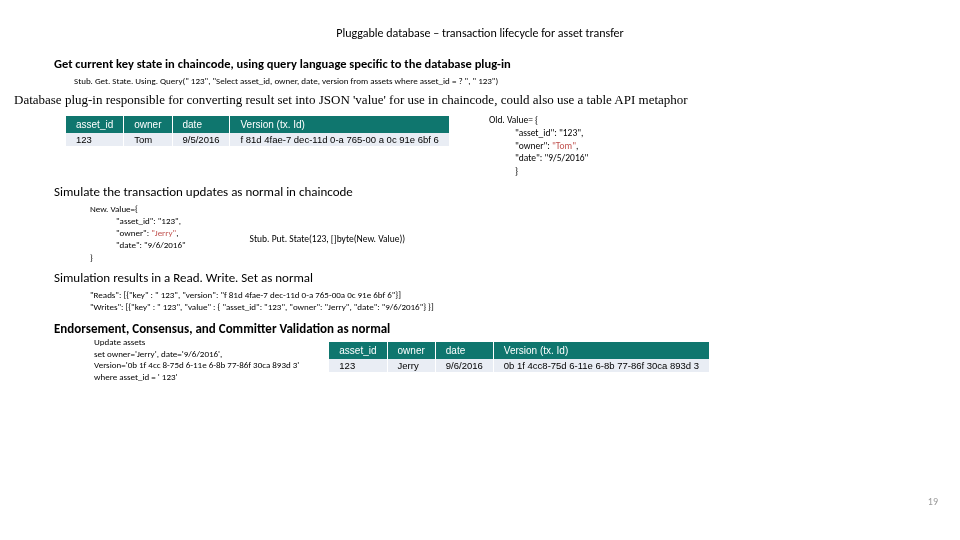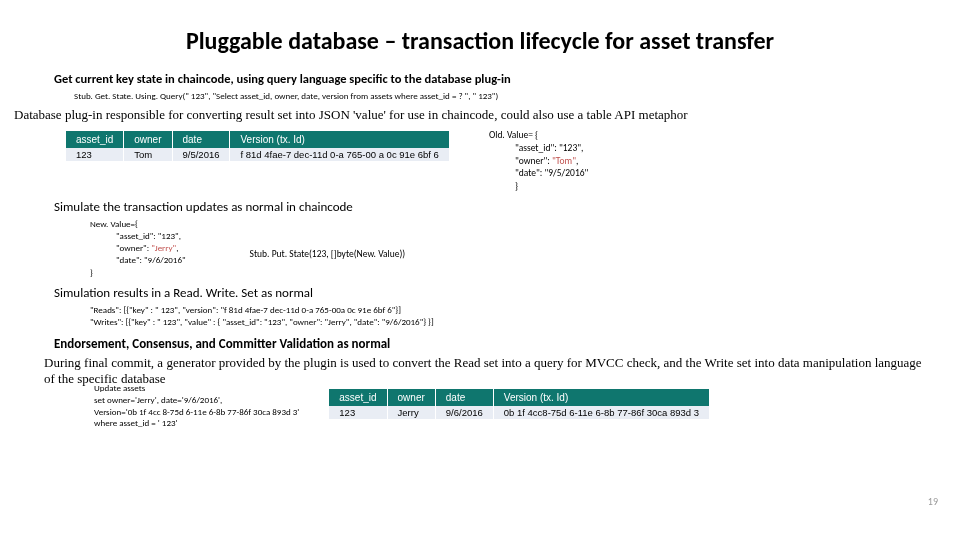--- a/index.html
+++ b/index.html
@@ -8,22 +8,22 @@
     height: 540px;
     background: #fff;
     font-family: "Segoe UI", Arial, sans-serif;
     font-size: 11px;
     color: #000;
     position: relative;
     overflow: hidden;
   }
   .title {
     text-align: center;
-    font-size: 24px;
-    font-weight: 700;
+    font-size: 12px;
+    font-weight: 400;
     padding: 26px 0 10px 0;
     font-family: Calibri, Arial, sans-serif;
   }
   .content { padding: 0 28px 0 54px; }
   .bold { font-weight: 700; }
   .sub1 { font-size: 12.5px; margin: 6px 0 4px 0; font-family: Calibri, Arial, sans-serif; }
   .code-line { font-size: 9px; margin: 2px 0 4px 20px; font-family: Calibri, Arial, sans-serif; }
   .para { font-size: 13px; margin: 6px 0 6px -40px; font-family: Liberation Serif, serif; }
   .row2cols { display: flex; align-items: flex-start; gap: 40px; margin-left: 12px; }
   .tbl { border-collapse: collapse; margin: 2px 0; }
@@ -116,21 +116,20 @@
 
   <div class="simline">Simulation results in a Read. Write. Set as normal</div>
 
   <div class="rw-lines">
     <div>"Reads": [{"key" : " 123", "version": "f 81d 4fae-7 dec-11d 0-a 765-00a 0c 91e 6bf 6"}]</div>
     <div>"Writes": [{"key" : " 123", "value" : { "asset_id": "123", "owner": "Jerry", "date": "9/6/2016"} }]</div>
   </div>
 
   <div class="simline bold" style="margin-top:8px;">Endorsement, Consensus, and Committer Validation as normal</div>
 
-  <div class="final-para">During final commit, a generator provided by the plugin is used to convert the Read set into a query for MVCC check, and the Write set into data manipulation language of the specific database</div>
 
   <div class="final-row">
     <div class="update-lines">
       <div>Update assets</div>
       <div>set owner='Jerry', date='9/6/2016',</div>
       <div>Version='0b 1f 4cc 8-75d 6-11e 6-8b 77-86f 30ca 893d 3'</div>
       <div>where asset_id = ' 123'</div>
     </div>
     <table class="tbl" style="margin-top:-6px;">
       <tbody>

